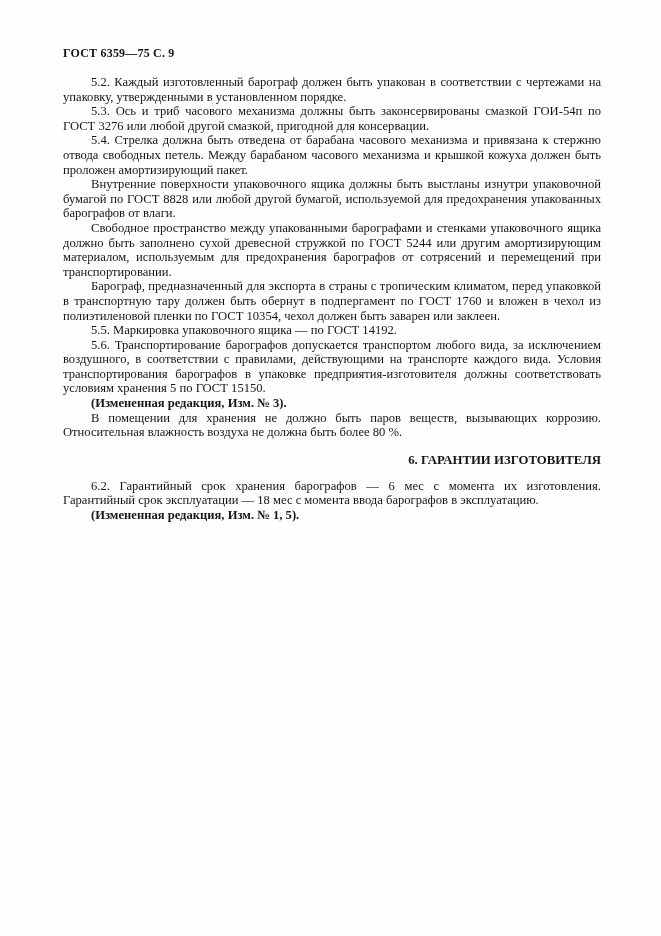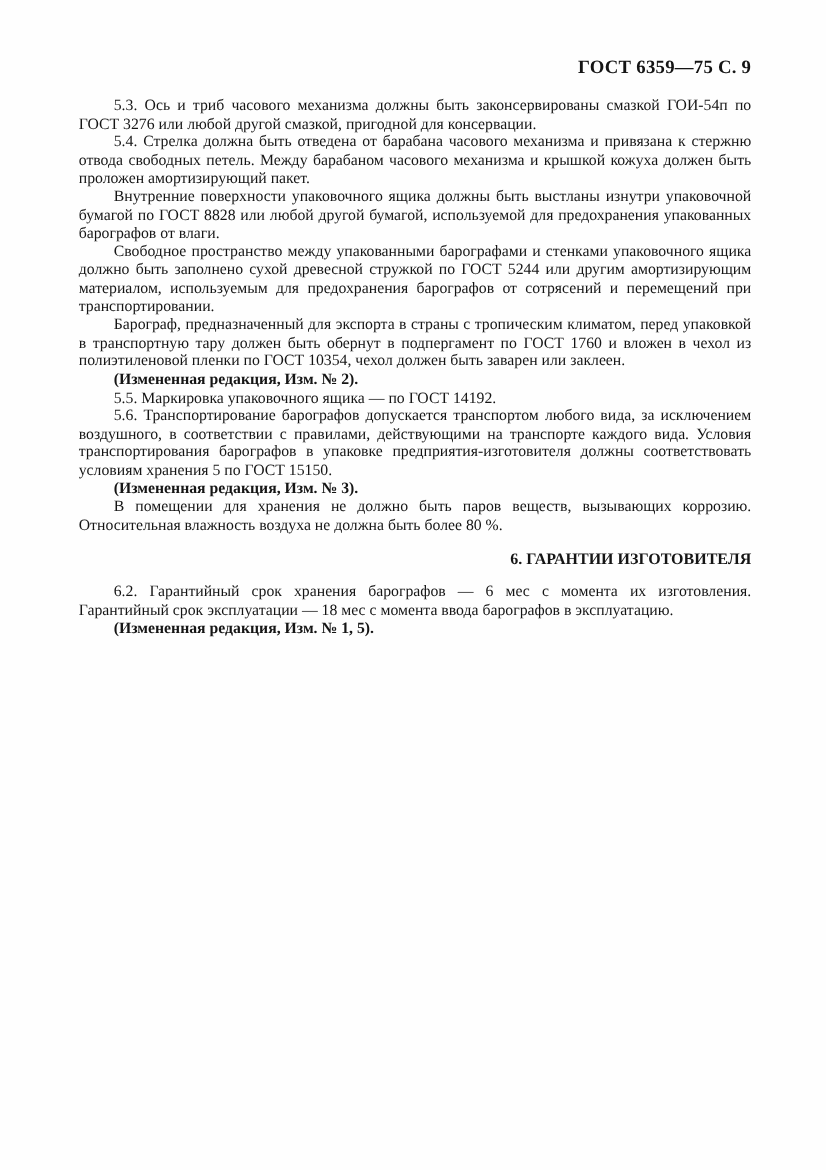--- a/index.html
+++ b/index.html
@@ -13,23 +13,23 @@
     height: 936px;
     margin: 0 auto;
     background: #fefefe;
     box-sizing: border-box;
     padding: 46px 60px 0 63px;
     font-family: "Liberation Serif", "DejaVu Serif", serif;
     color: #151515;
     overflow: hidden;
   }
   .doc-header {
-    text-align: right;
+    text-align: left;
     font-weight: bold;
-    font-size: 15px;
+    font-size: 12px;
     margin: 0 0 14px 0;
     letter-spacing: 0.2px;
   }
   .para {
     margin: 0;
     font-size: 12.6px;
     line-height: 1.16;
     text-align: justify;
     text-indent: 28px;
   }
@@ -46,26 +46,26 @@
 </style>
 </head>
 <body>
 
 <div class="page">
 
   <p class="doc-header">ГОСТ 6359—75 С. 9</p>
 
   <div>
 
+    <p class="para">5.2. Каждый изготовленный барограф должен быть упакован в соответствии с чертежами на упаковку, утвержденными в установленном порядке.</p>
     <p class="para">5.3. Ось и триб часового механизма должны быть законсервированы смазкой ГОИ-54п по ГОСТ 3276 или любой другой смазкой, пригодной для консервации.</p>
     <p class="para">5.4. Стрелка должна быть отведена от барабана часового механизма и привязана к стержню отвода свободных петель. Между барабаном часового механизма и крышкой кожуха должен быть проложен амортизирующий пакет.</p>
     <p class="para">Внутренние поверхности упаковочного ящика должны быть выстланы изнутри упаковочной бумагой по ГОСТ 8828 или любой другой бумагой, используемой для предохранения упакованных барографов от влаги.</p>
     <p class="para">Свободное пространство между упакованными барографами и стенками упаковочного ящика должно быть заполнено сухой древесной стружкой по ГОСТ 5244 или другим амортизирующим материалом, используемым для предохранения барографов от сотрясений и перемещений при транспортировании.</p>
     <p class="para">Барограф, предназначенный для экспорта в страны с тропическим климатом, перед упаковкой в транспортную тару должен быть обернут в подпергамент по ГОСТ 1760 и вложен в чехол из полиэтиленовой пленки по ГОСТ 10354, чехол должен быть заварен или заклеен.</p>
-    <p class="para bold">(Измененная редакция, Изм. № 2).</p>
     <p class="para">5.5. Маркировка упаковочного ящика — по ГОСТ 14192.</p>
     <p class="para">5.6. Транспортирование барографов допускается транспортом любого вида, за исключением воздушного, в соответствии с правилами, действующими на транспорте каждого вида. Условия транспортирования барографов в упаковке предприятия-изготовителя должны соответствовать условиям хранения 5 по ГОСТ 15150.</p>
     <p class="para bold">(Измененная редакция, Изм. № 3).</p>
     <p class="para">В помещении для хранения не должно быть паров веществ, вызывающих коррозию. Относительная влажность воздуха не должна быть более 80 %.</p>
 
     <p class="section-heading">6. ГАРАНТИИ ИЗГОТОВИТЕЛЯ</p>
 
     <p class="para">6.2. Гарантийный срок хранения барографов — 6 мес с момента их изготовления. Гарантийный срок эксплуатации — 18 мес с момента ввода барографов в эксплуатацию.</p>
     <p class="para bold">(Измененная редакция, Изм. № 1, 5).</p>
 

